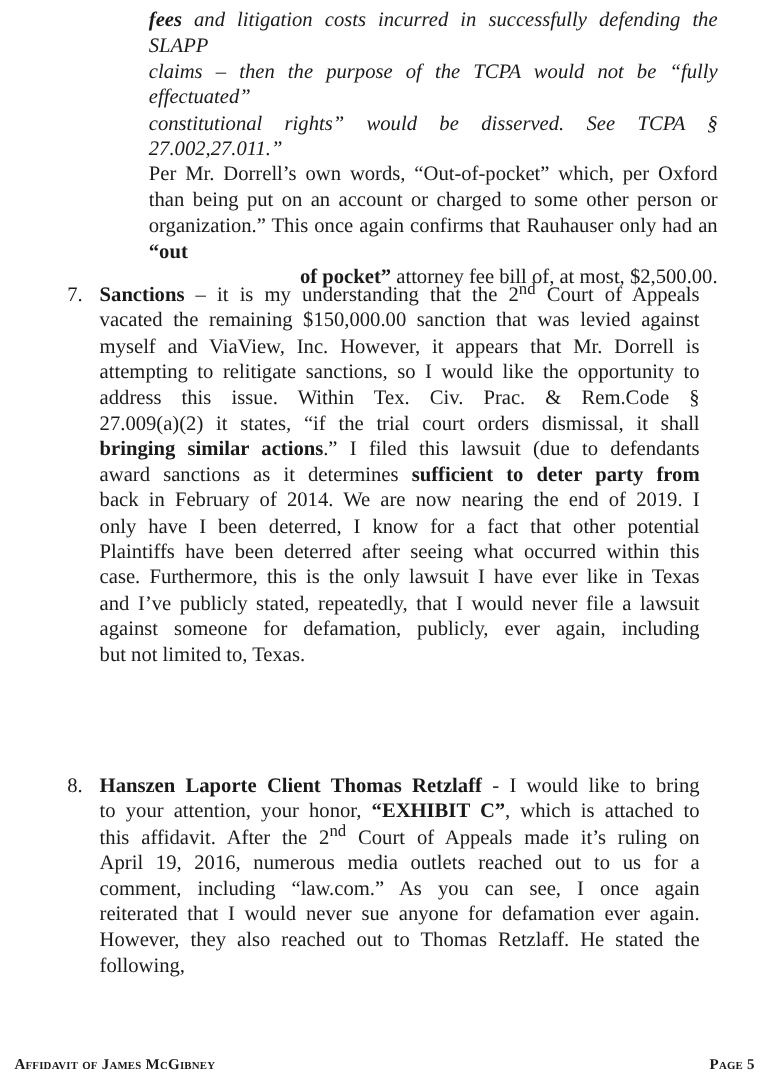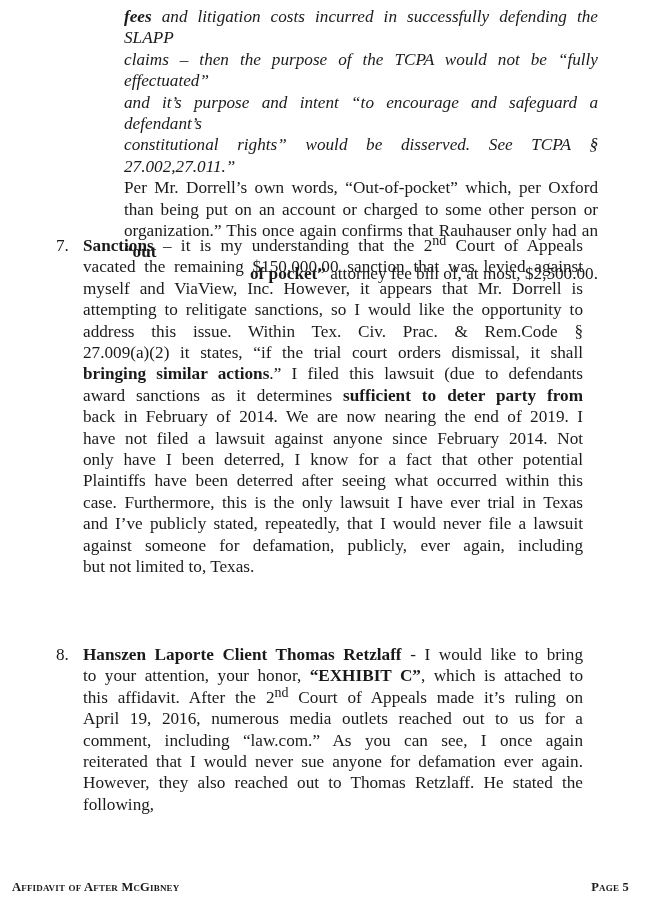--- a/index.html
+++ b/index.html
@@ -30,59 +30,57 @@
   .footer-left { left: 12px; }
   .footer-right { right: 20px; }
 </style>
 </head>
 <body>
 
 <div class="cont" style="top:6px; width:560px;margin-left:41px;">
   <div id="cont-lines">
       <span class="jline" style="width: 474px;"><span class="it b">fees</span><span class="it"> and litigation costs incurred in successfully defending the SLAPP</span></span>
       <span class="jline" style="width: 474px;"><span class="it">claims – then the purpose of the TCPA would not be “fully effectuated”</span></span>
-      <span class="jline" style="width: 474px;"><span class="it">and it’s purpose and intent “to encourage and safeguard a defendant’s</span></span>
       <span class="jline" style="width: 474px;"><span class="it">constitutional rights” would be disserved. See TCPA § 27.002,27.011.”</span></span>
       <span class="jline" style="width: 474px;"><span>Per Mr. Dorrell’s own words, “Out-of-pocket” which, per Oxford</span></span>
       <span class="jline" style="width: 474px;"><span>than being put on an account or charged to some other person or</span></span>
       <span class="jline" style="width: 474px;"><span>organization.” This once again confirms that Rauhauser only had an </span><span class="b">“out</span></span>
       <span class="lastline" style="width: 474px; text-align: right;"><span class="b">of pocket”</span><span> attorney fee bill of, at most, $2,500.00.</span></span>
     </div>
 </div>
 
 <div class="para" style="top:235px;">
   <span class="num">7.</span>
   <div class="body-text">
     <span class="jline"><span class="ub">Sanctions</span><span> – it is my understanding that the 2</span><sup>nd</sup><span> Court of Appeals</span></span>
     <span class="jline">vacated the remaining $150,000.00 sanction that was levied against</span>
     <span class="jline">myself and ViaView, Inc. However, it appears that Mr. Dorrell is</span>
     <span class="jline">attempting to relitigate sanctions, so I would like the opportunity to</span>
     <span class="jline">address this issue. Within Tex. Civ. Prac. &amp; Rem.Code §</span>
     <span class="jline">27.009(a)(2) it states, “if the trial court orders dismissal, it shall</span>
     <span class="jline"><span class="b">bringing similar actions</span><span>.” I filed this lawsuit (due to defendants</span></span>
     <span class="jline"><span>award sanctions as it determines </span><span class="b">sufficient to deter party from</span></span>
     <span class="jline">back in February of 2014. We are now nearing the end of 2019. I</span>
-    <span class="jline">have not filed a lawsuit against anyone since February 2014. Not</span>
     <span class="jline">only have I been deterred, I know for a fact that other potential</span>
     <span class="jline">Plaintiffs have been deterred after seeing what occurred within this</span>
-    <span class="jline">case. Furthermore, this is the only lawsuit I have ever trial in Texas</span>
+    <span class="jline">case. Furthermore, this is the only lawsuit I have ever like in Texas</span>
     <span class="jline">and I’ve publicly stated, repeatedly, that I would never file a lawsuit</span>
     <span class="jline">against someone for defamation, publicly, ever again, including</span>
     <span class="lastline">but not limited to, Texas.</span>
   </div>
 </div>
 
 <div class="para" style="top:644px;">
   <span class="num">8.</span>
   <div class="body-text">
     <span class="jline"><span class="ub">Hanszen Laporte Client Thomas Retzlaff</span><span> - I would like to bring</span></span>
     <span class="jline"><span>to your attention, your honor, </span><span class="b">“EXHIBIT C”</span><span>, which is attached to</span></span>
     <span class="jline"><span>this affidavit. After the 2</span><sup>nd</sup><span> Court of Appeals made it’s ruling on</span></span>
     <span class="jline">April 19, 2016, numerous media outlets reached out to us for a</span>
     <span class="jline">comment, including “law.com.” As you can see, I once again</span>
     <span class="jline">reiterated that I would never sue anyone for defamation ever again.</span>
     <span class="jline">However, they also reached out to Thomas Retzlaff. He stated the</span>
     <span class="lastline">following,</span>
   </div>
 </div>
 
-<div class="footer footer-left">Affidavit of After McGibney</div>
+<div class="footer footer-left">Affidavit of James McGibney</div>
 <div class="footer footer-right">Page 5</div>
 
 </body></html>

